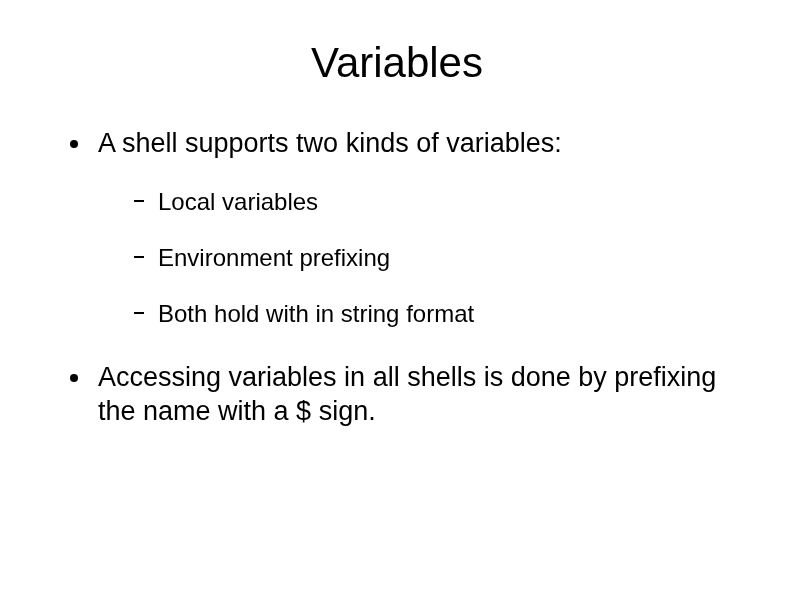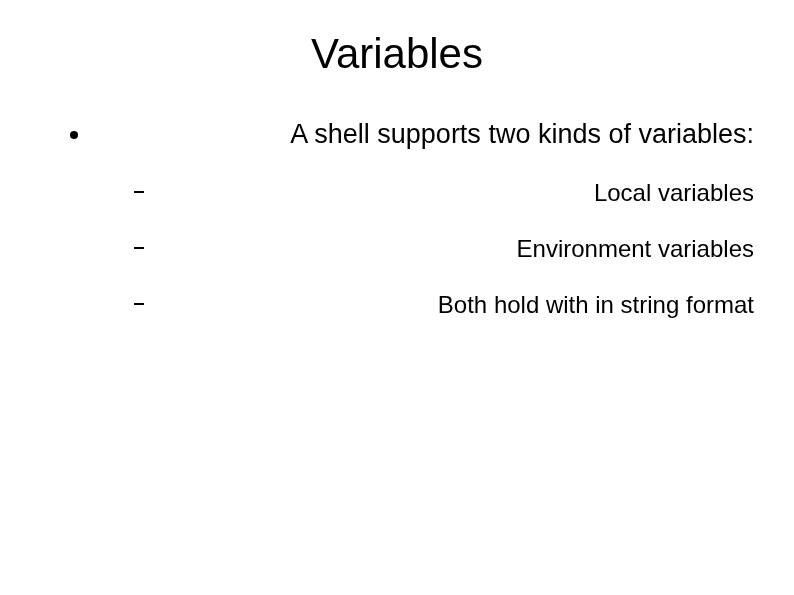--- a/index.html
+++ b/index.html
@@ -9,27 +9,26 @@
     background: #ffffff;
     font-family: Arial, Helvetica, sans-serif;
     color: #000;
     padding: 20px 40px 40px 40px;
     overflow: hidden;
   }
   .title {
     text-align: center;
     font-size: 42px;
     font-weight: normal;
-    margin-top: 10px;
+    margin-top: 19px;
     margin-bottom: 40px;
   }
   ul.level1 {
     list-style: none;
     padding-left: 30px;
-    text-align: right;
   }
   ul.level1 > li {
     position: relative;
     font-size: 27px;
     line-height: 1.25;
     margin-bottom: 32px;
     padding-left: 28px;
   }
   ul.level1 > li::before {
     content: "";
@@ -69,20 +68,23 @@
 <h1 class="title">Variables</h1>
 
 <ul class="level1">
   <li>
     <span>A shell supports two kinds of variables:</span>
     <ul class="level2">
       <li>
         <span>Local variables</span>
       </li>
       <li>
-        <span>Environment variables</span>
+        <span>Environment prefixing</span>
       </li>
       <li>
         <span>Both hold with in string format</span>
       </li>
     </ul>
   </li>
+  <li>
+    <span>Accessing variables in all shells is done by prefixing the name with a $ sign.</span>
+  </li>
 </ul>
 
 </body></html>

